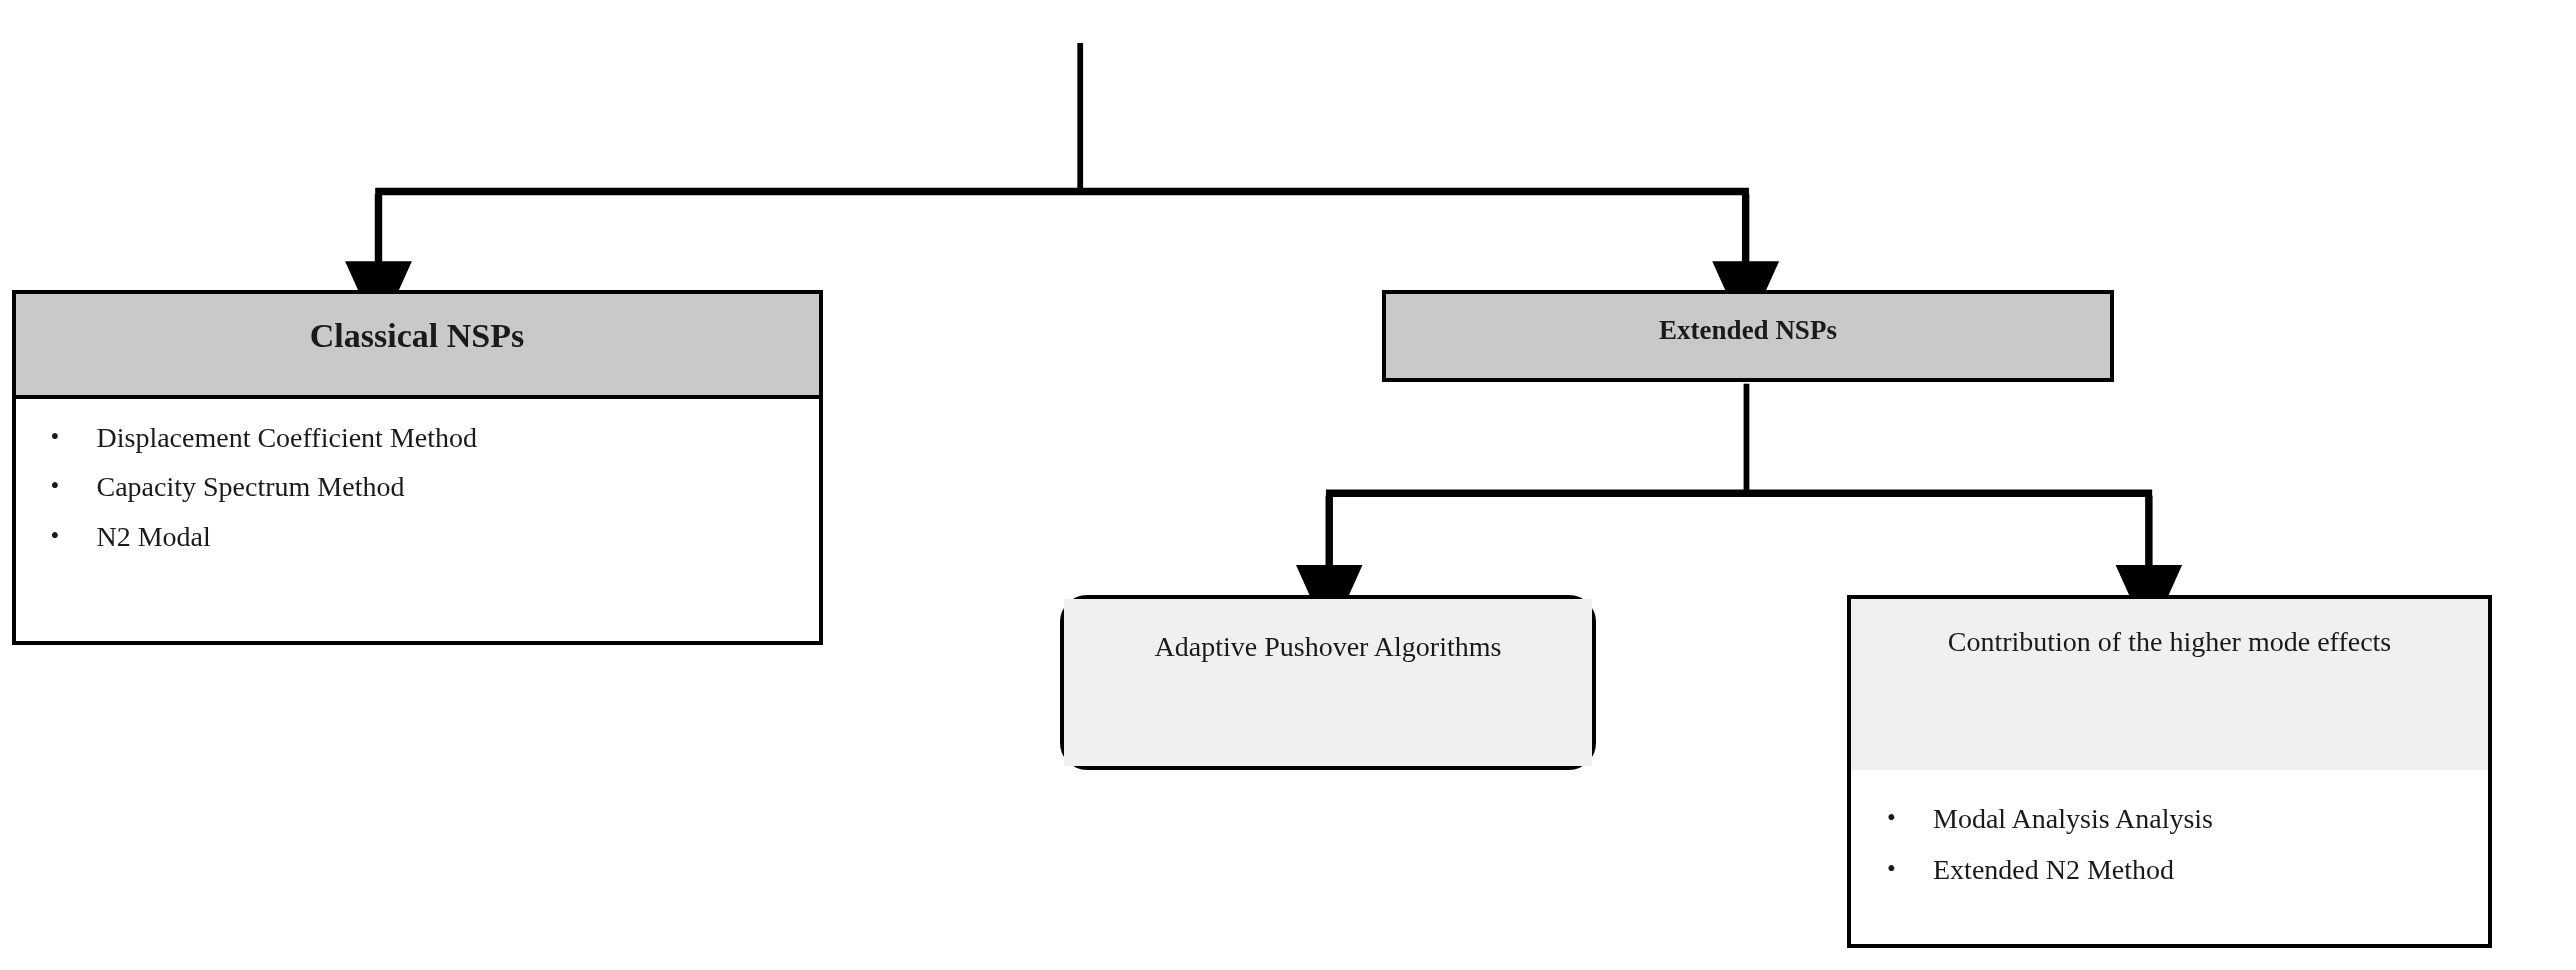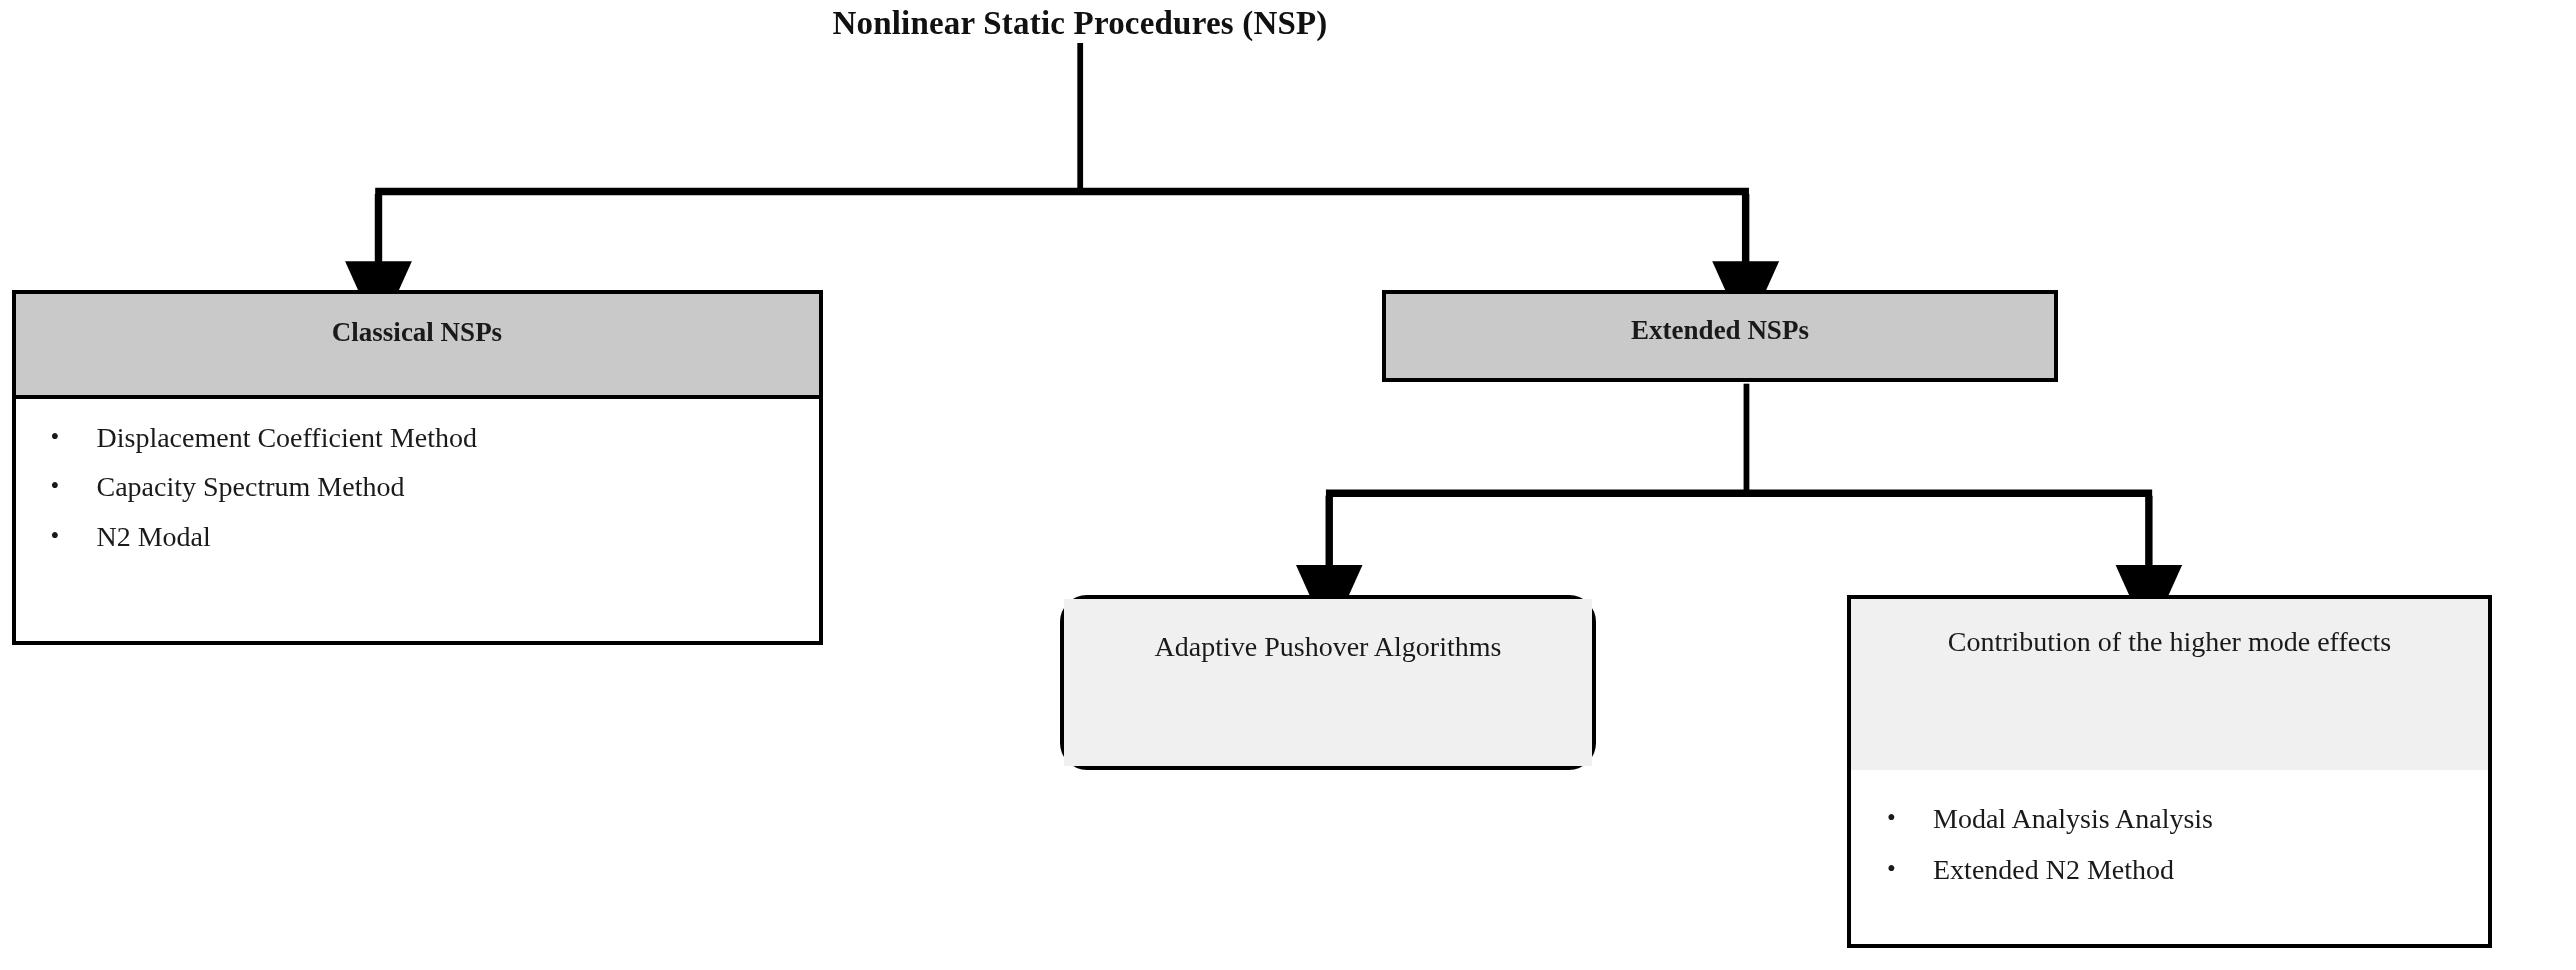--- a/index.html
+++ b/index.html
@@ -64,42 +64,42 @@
   }
 
   
   #node-classical {
     left: 11.5px;
     top: 290px;
     width: 811px;
     height: 109px;
   }
   #node-classical .node-header {
-    font-size: 27px;
+    font-size: 34px;
     font-weight: bold;
     padding: 23px 0 12px 0;
     height: 100%;
   }
   #node-classical-body {
     position: absolute;
     left: 11.5px;
     top: 399px;
     width: 811px;
     height: 246px;
     box-sizing: border-box;
     border: 4.1px solid #000000;
     border-top: none;
     background: #ffffff;
   }
 
   
   #node-extended {
     left: 1382px;
     top: 290px;
-    width: 676px;
+    width: 732px;
     height: 92px;
   }
   #node-extended .node-header {
     font-size: 27px;
     font-weight: bold;
     padding: 21.4px 0 0 0;
     height: 100%;
   }
 
   
@@ -187,21 +187,20 @@
   }
   #higher-bullets li {
     margin-bottom: 23px;
   }
 </style>
 </head>
 <body>
 
 <div id="canvas">
 
-  <div class="root-title">Nonlinear Static Procedures (NSP)</div>
 
   <svg class="connectors" viewBox="0 0 3124 1177" width="2576" height="971" xmlns="http://www.w3.org/2000/svg">
     <defs>
       <marker id="arrowhead" markerWidth="10" markerHeight="9" refX="0.6" refY="4.5" orient="auto" markerUnits="strokeWidth">
         <polygon points="0,0 10,4.5 0,9" fill="#000000"></polygon>
       </marker>
     </defs>
 
     <g>
       <path d="M 1310,52 L 1310,232" stroke="#000000" stroke-width="7" fill="none"></path>

